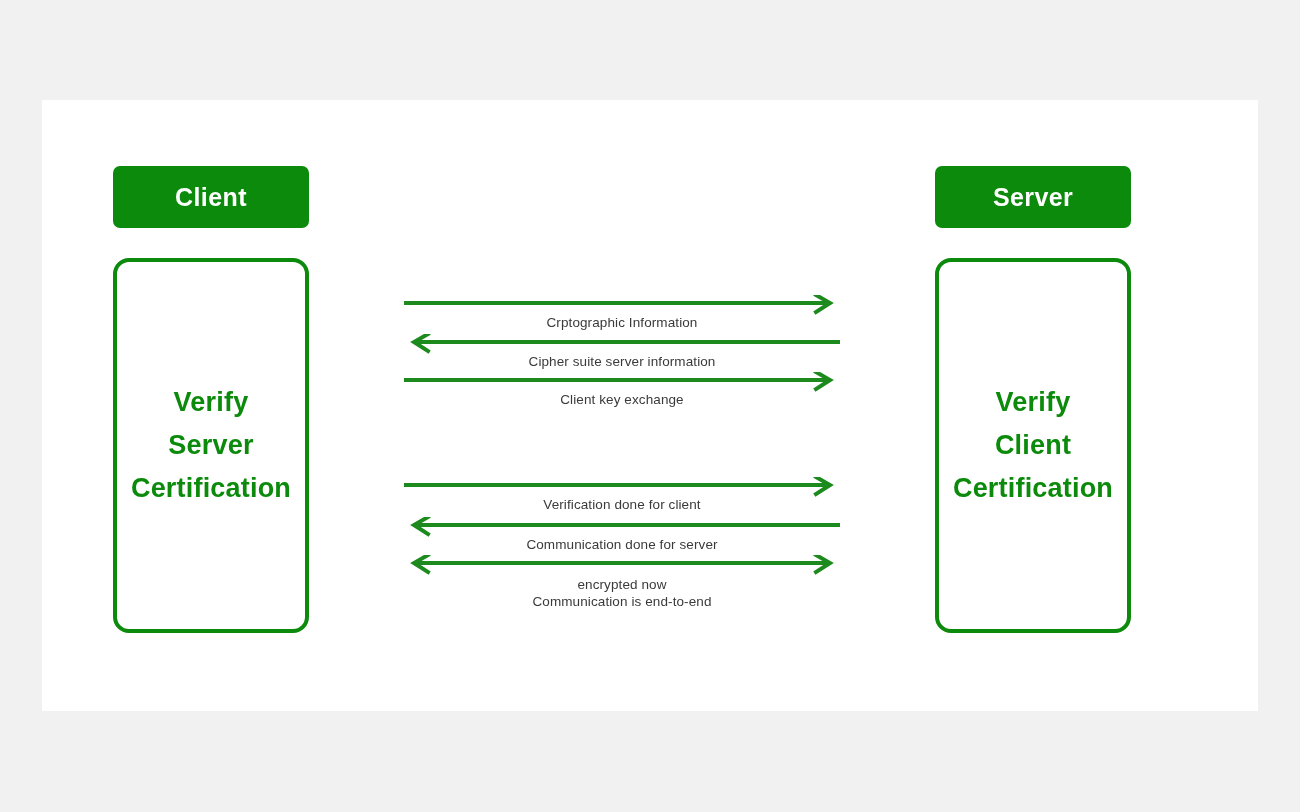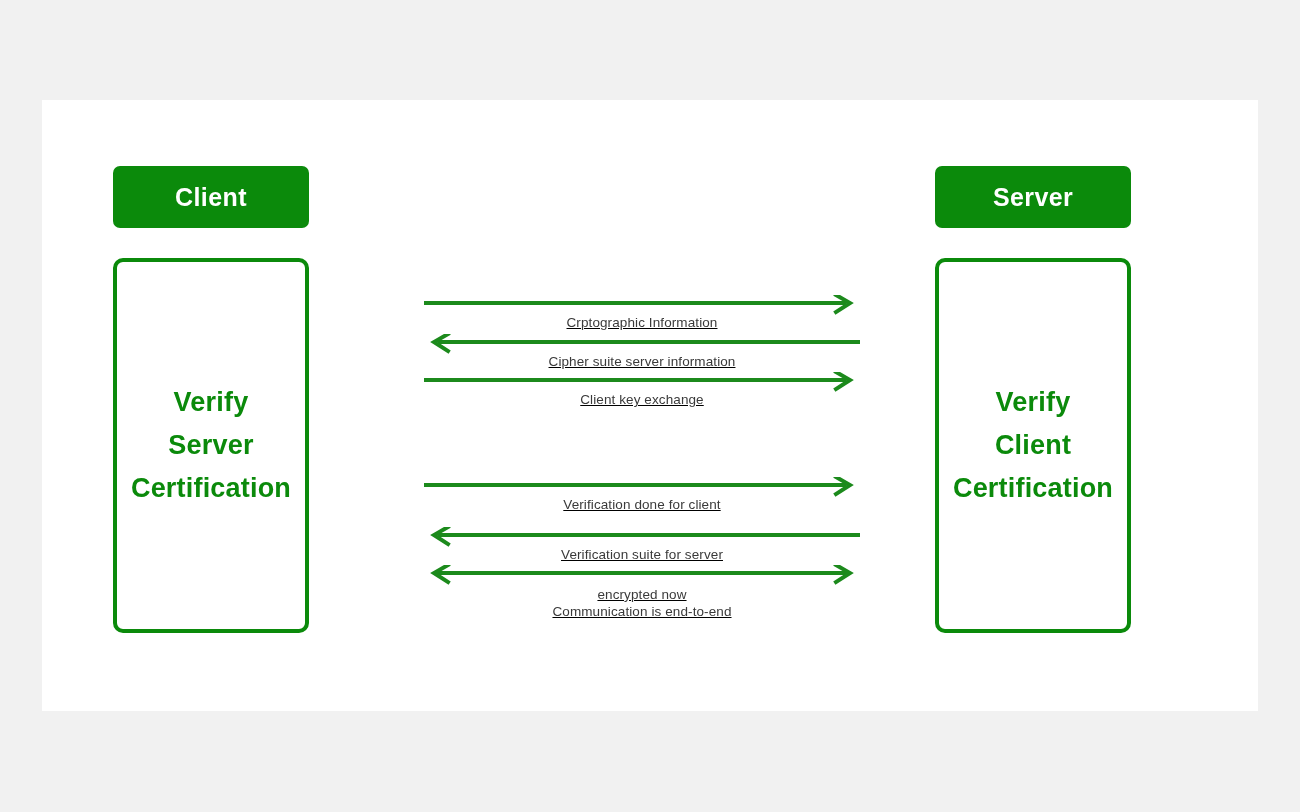--- a/index.html
+++ b/index.html
@@ -49,43 +49,42 @@
     display: flex;
     align-items: center;
     justify-content: center;
     box-sizing: border-box;
   }
 
   .party-body {
     margin-top: 30px;
     height: 375px;
     border: 4px solid #0b8a0b;
-    border-radius: 10px;
+    border-radius: 16px;
     background: #ffffff;
     box-sizing: border-box;
     display: flex;
     flex-direction: column;
     align-items: center;
     justify-content: center;
     color: #0b8a0b;
     font-size: 27px;
     font-weight: bold;
     line-height: 1.6;
     letter-spacing: 0.2px;
     text-align: center;
   }
   .party-body .line { display: block; white-space: nowrap; }
 
   
   .messages {
     position: absolute;
-    left: 380px;
+    left: 360px;
     top: 195px;
     width: 440px;
-    text-decoration: underline;
   }
   .msg-group { position: relative; }
   .msg-group.group-2 { margin-top: 67px; }
 
   .msg {
     position: relative;
     width: 100%;
   }
 
   .msg .arrow {
@@ -100,21 +99,21 @@
     color: #3a3a3a;
     font-size: 13.5px;
     line-height: 1.45;
     letter-spacing: 0.1px;
     margin-top: -4px;
   }
 
   
   .msg.m1 .label { margin-bottom: 1px; }
   .msg.m2 .label { margin-bottom: 1px; }
-  .msg.m4 .label { margin-bottom: 13px; }
+  .msg.m4 .label { margin-bottom: 3px; }
   .msg.m5 .label { margin-bottom: 0px; }
   .msg.m6 .label { margin-top: -2px; }
 </style>
 </head>
 <body>
 
 <div id="canvas">
 
   <div class="card">
 
@@ -174,21 +173,21 @@
             <polyline points="414,0 428,8 414,17" fill="none" stroke="#1c8a1c" stroke-width="4" stroke-linecap="square" stroke-linejoin="miter"></polyline>
           </svg>
           <span class="label">Verification done for client</span>
         </div>
 
         <div class="msg m5">
           <svg class="arrow" viewBox="0 0 440 22" preserveAspectRatio="none">
             <line x1="16" y1="8" x2="438" y2="8" stroke="#1c8a1c" stroke-width="4"></line>
             <polyline points="26,0 12,8 26,17" fill="none" stroke="#1c8a1c" stroke-width="4" stroke-linecap="square" stroke-linejoin="miter"></polyline>
           </svg>
-          <span class="label">Verification suite for server</span>
+          <span class="label">Communication done for server</span>
         </div>
 
         <div class="msg m6">
           <svg class="arrow" viewBox="0 0 440 22" preserveAspectRatio="none">
             <line x1="12" y1="8" x2="428" y2="8" stroke="#1c8a1c" stroke-width="4"></line>
             <polyline points="26,0 12,8 26,17" fill="none" stroke="#1c8a1c" stroke-width="4" stroke-linecap="square" stroke-linejoin="miter"></polyline>
             <polyline points="414,0 428,8 414,17" fill="none" stroke="#1c8a1c" stroke-width="4" stroke-linecap="square" stroke-linejoin="miter"></polyline>
           </svg>
           <span class="label">encrypted now</span>
           <span class="label">Communication is end-to-end</span>

